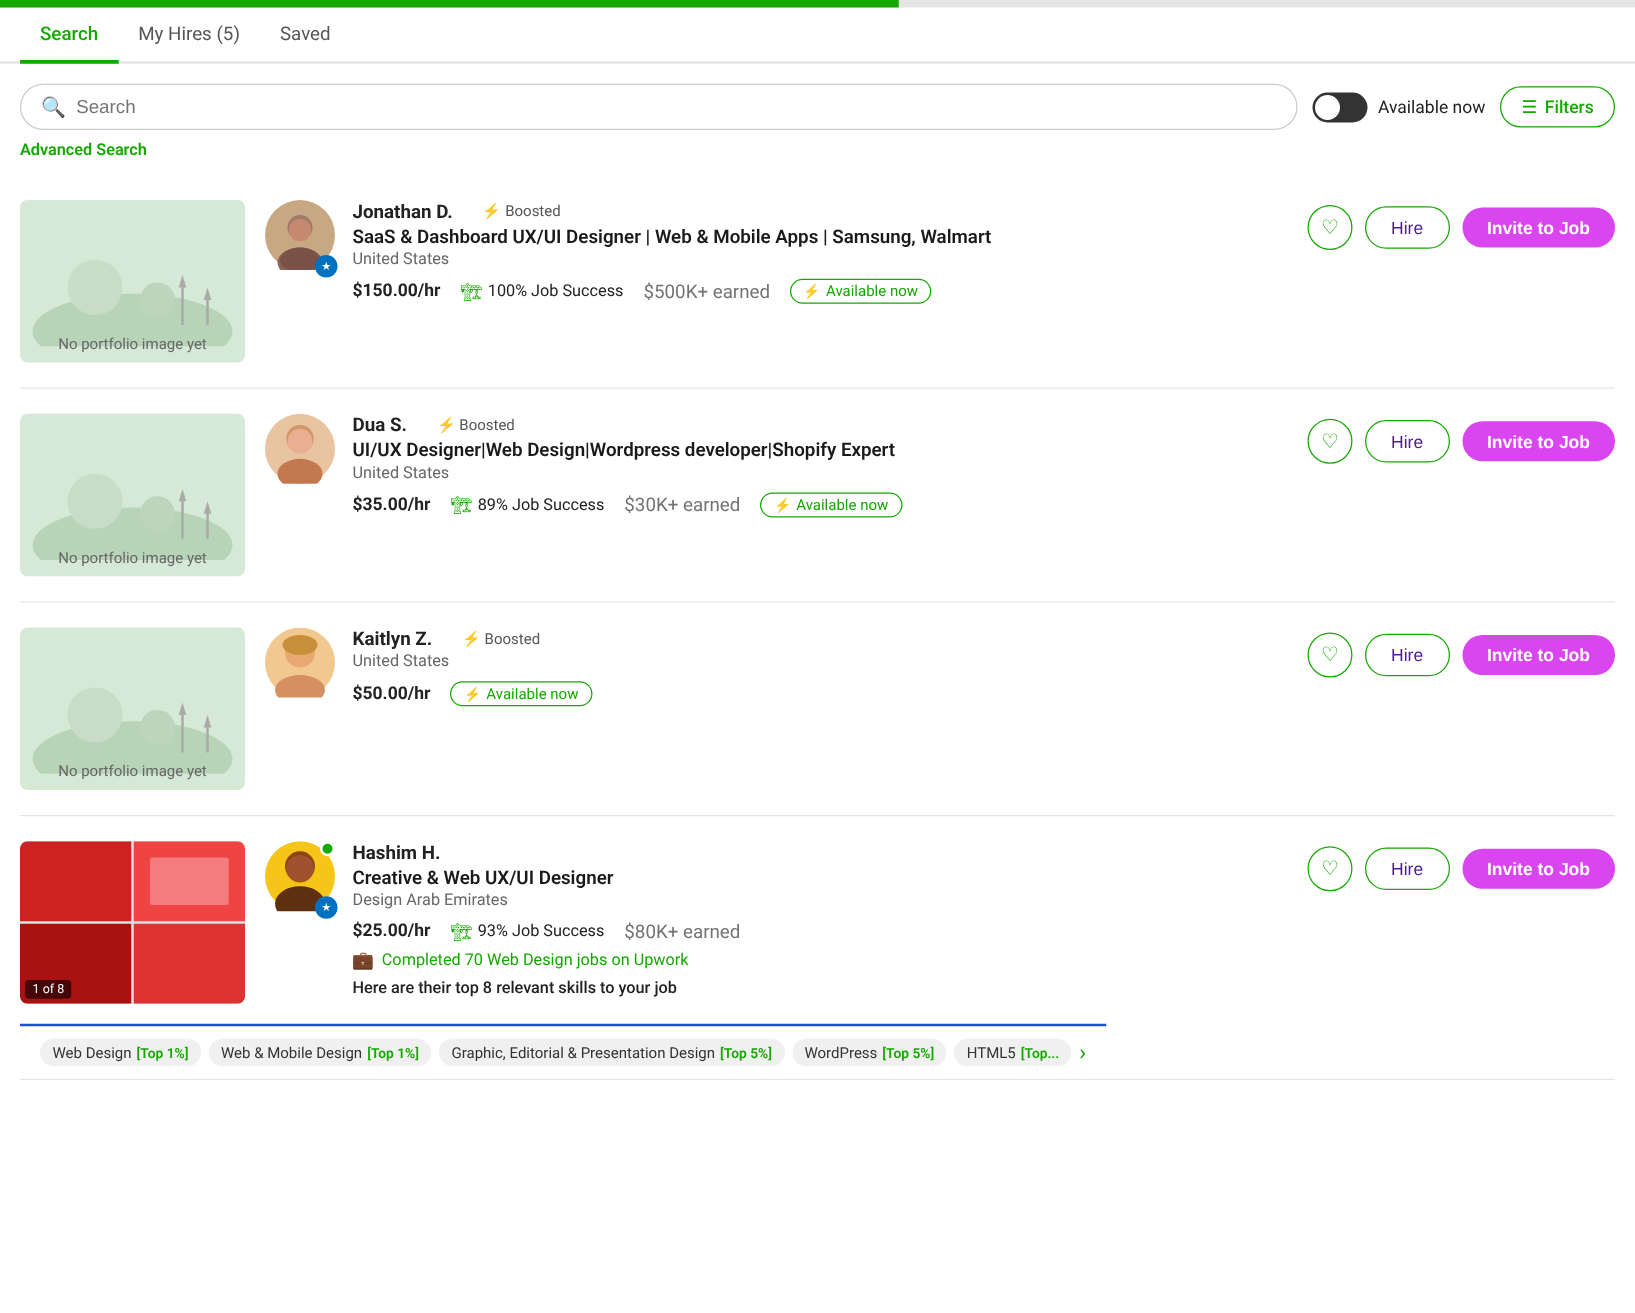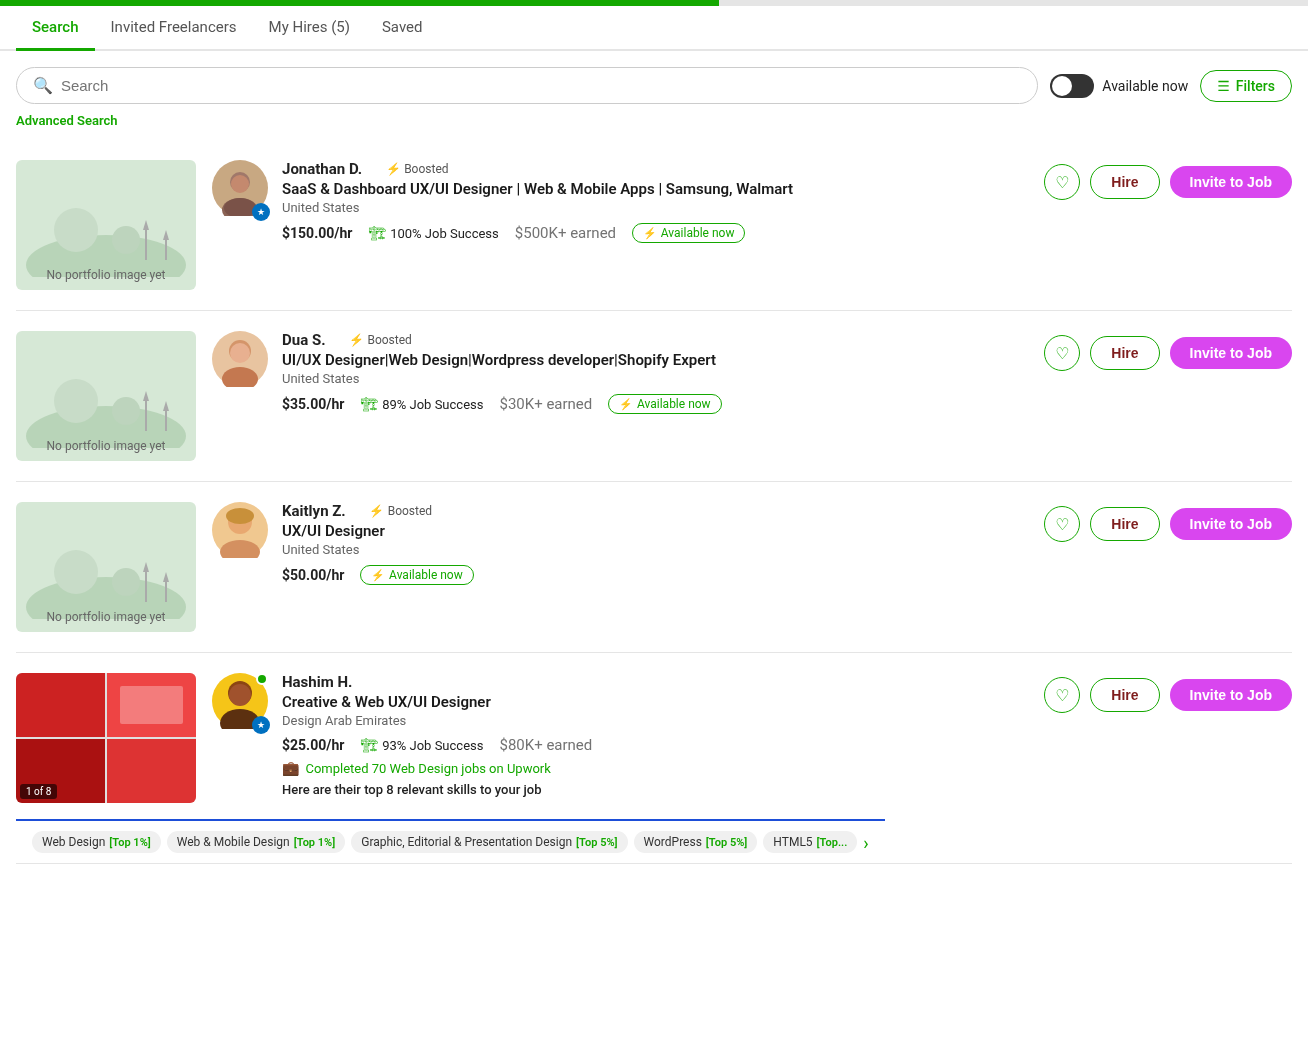--- a/index.html
+++ b/index.html
@@ -45,21 +45,21 @@
     .stats-row { display: flex; align-items: center; gap: 16px; flex-wrap: wrap; margin-top: 4px; }
     .rate { font-weight: 700; font-size: 14px; }
     .job-success { display: flex; align-items: center; gap: 4px; font-size: 13px; }
     .success-icon { color: #14a800; font-size: 14px; }
     .earned { font-size: 15px; color: #737373; }
     .available-pill { display: flex; align-items: center; gap: 4px; border: 1.5px solid #14a800; border-radius: 12px; padding: 2px 10px; font-size: 12px; color: #14a800; }
     .avail-lightning { font-size: 11px; color: #14a800; }
 
     .card-actions { display: flex; align-items: center; gap: 10px; padding-top: 4px; }
     .heart-btn { width: 36px; height: 36px; border-radius: 50%; border: 1.5px solid #14a800; display: flex; align-items: center; justify-content: center; cursor: pointer; background: #fff; color: #14a800; font-size: 16px; }
-    .hire-btn { padding: 8px 20px; border: 1.5px solid #14a800; border-radius: 20px; background: #fff; color: #7f1d1d; font-weight: 700; cursor: pointer; font-size: 14px; }
+    .hire-btn { padding: 8px 20px; border: 1.5px solid #14a800; border-radius: 20px; background: #fff; color: #4c1d95; font-weight: 400; cursor: pointer; font-size: 14px; }
     .invite-btn { padding: 8px 20px; border-radius: 20px; background: #d946ef; color: #fff; font-weight: 600; cursor: pointer; font-size: 14px; border: none; white-space: nowrap; text-align: center; }
 
     .avatar-wrap { position: relative; display: inline-block; }
     .star-badge { position: absolute; bottom: -2px; right: -2px; width: 18px; height: 18px; background: #0070c0; border-radius: 50%; display: flex; align-items: center; justify-content: center; color: #fff; font-size: 9px; }
 
     .card-main { display: flex; gap: 14px; flex: 1; align-items: flex-start; }
 
     .completed-jobs { display: flex; align-items: center; gap: 6px; margin-top: 6px; color: #14a800; font-size: 13px; cursor: pointer; }
     .completed-icon { font-size: 14px; }
     .relevant-skills-label { font-size: 13px; color: #222; margin-top: 6px; font-weight: 500; }
@@ -71,21 +71,20 @@
   </style>
 </head>
 <body>
 
 <div class="top-bar">
   <div class="top-bar-progress"></div>
 </div>
 
 <div class="tabs">
   <div class="tab active">Search</div>
-  <div class="tab">Invited Freelancers</div>
   <div class="tab">My Hires (5)</div>
   <div class="tab">Saved</div>
 </div>
 
 <div class="search-bar-row">
   <div class="search-input-wrap">
     <span class="search-icon">🔍</span>
     <input type="text" placeholder="Search" style="">
   </div>
   <div class="available-toggle-wrap">
@@ -238,21 +237,20 @@
         </svg>
       </div>
       <div class="card-info">
         <div class="card-header">
           <span class="freelancer-name">Kaitlyn Z.</span>
           <span class="boosted-badge">
             <span class="boost-icon">⚡</span>
             <span>Boosted</span>
           </span>
         </div>
-        <div class="freelancer-title">UX/UI Designer</div>
         <div class="freelancer-location">United States</div>
         <div class="stats-row">
           <span class="rate">$50.00/hr</span>
           <span class="available-pill">
             <span class="avail-lightning">⚡</span>
             <span>Available now</span>
           </span>
         </div>
       </div>
     </div>

